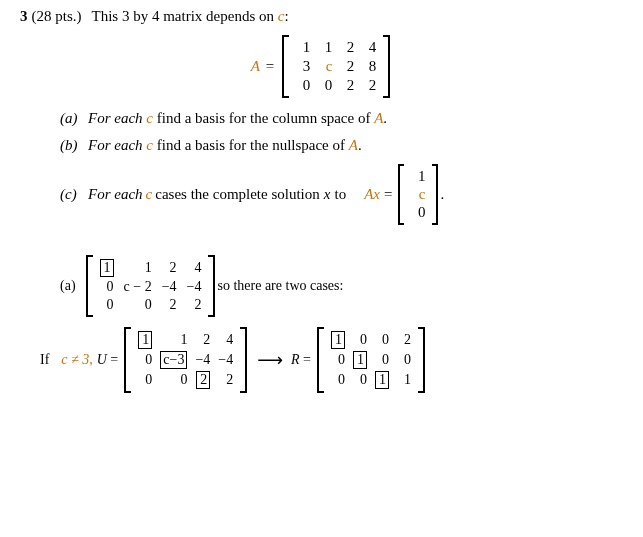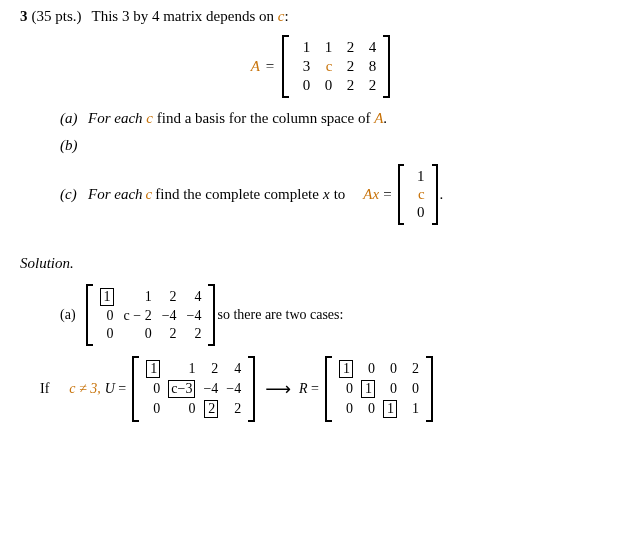--- a/index.html
+++ b/index.html
@@ -91,21 +91,21 @@
       padding-left: 20px;
       flex-wrap: nowrap;
       font-size: 14px;
     }
   </style>
 </head>
 <body>
 
 <div class="problem-header">
   <span style="font-weight:bold; margin-right:4px;">3</span>
-  <span style="margin-right:10px;">(35 pts.)</span>
+  <span style="margin-right:10px;">(28 pts.)</span>
   <span style="display:inline-flex; align-items:center; flex-wrap:wrap;">
     <span>This 3 by 4 matrix depends on</span>&nbsp;<span class="italic orange">c</span><span>:</span>
   </span>
 </div>
 
 <div style="display:flex; justify-content:center; align-items:center; margin: 4px 0 12px 0;">
   <span class="orange italic" style="margin-right:6px;">A</span>
   <span style="margin-right:6px;">=</span>
   <div class="matrix-wrapper">
     <div style="display:inline-block; border-left:2px solid #000; border-top:2px solid #000; border-bottom:2px solid #000; width:7px; margin-right:2px;"></div>
@@ -129,48 +129,50 @@
 
 <div class="part-line">
   <span class="part-label italic">(a)</span>
   <span class="part-content">
     <span class="italic">For each </span><span class="italic orange">c</span><span> find a basis for the column space of </span><span class="italic orange">A</span><span>.</span>
   </span>
 </div>
 
 <div class="part-line">
   <span class="part-label italic">(b)</span>
+  <span class="part-content">
+    <span class="italic">For each </span><span class="italic orange">c</span><span> find a basis for the nullspace of </span><span class="italic orange">A</span><span>.</span>
+  </span>
 </div>
 
 <div class="part-line" style="align-items:center;">
   <span class="part-label italic">(c)</span>
   <span class="part-content" style="display:flex; flex-direction:row; align-items:center; flex-wrap:wrap;">
     <span class="italic">For each </span>
       <span class="italic orange" style="margin:0 3px;">c</span>
-      <span> find the complete complete </span>
+      <span> cases the complete solution </span>
       <span class="italic" style="margin:0 4px;">x</span>
       <span> to </span>
       <span class="italic orange" style="margin-left:18px;">Ax</span>
       <span style="margin:0 4px;">=</span>
 
     <div class="matrix-wrapper" style="align-items:stretch;">
       <div style="display:inline-block; border-left:2px solid #000; border-top:2px solid #000; border-bottom:2px solid #000; width:6px; margin-right:2px;"></div>
       <div class="matrix-inner" style="grid-template-columns: auto; row-gap:1px;">
         <span>1</span>
         <span class="orange">c</span>
         <span>0</span>
       </div>
       <div style="display:inline-block; border-right:2px solid #000; border-top:2px solid #000; border-bottom:2px solid #000; width:6px; margin-left:2px;"></div>
     </div>
     <span>.</span>
   </span>
 </div>
 
 <div class="solution-section">
-  <div class="solution-label">Solution.</div>
 
   <div class="elim-line" style="font-size:14px;">
     <span style="margin-right:8px;">(a)</span>
 
     <div class="matrix-wrapper">
       <div style="display:inline-block; border-left:2px solid #000; border-top:2px solid #000; border-bottom:2px solid #000; width:7px; margin-right:2px;"></div>
       <div class="matrix-inner" style="grid-template-columns: repeat(4, auto); row-gap:2px; column-gap:10px;">
         <span><span class="boxed">1</span></span>
         <span>1</span>
         <span>2</span>
@@ -183,21 +185,21 @@
         <span>0</span>
         <span>2</span>
         <span>2</span>
       </div>
       <div style="display:inline-block; border-right:2px solid #000; border-top:2px solid #000; border-bottom:2px solid #000; width:7px; margin-left:2px;"></div>
     </div>
     <span style="">so there are two cases:</span>
   </div>
 
   <div class="if-line" style="margin-top:8px; align-items:center; font-size:14px;">
-    <span style="margin-right:20px;">If</span>
+    <span style="margin-right:12px;">If</span>
     <span class="italic orange" style="margin-right:4px;">c ≠ 3,</span>
     <span style="margin-right:4px;"><em>U</em> =</span>
 
     <div class="matrix-wrapper">
       <div style="display:inline-block; border-left:2px solid #000; border-top:2px solid #000; border-bottom:2px solid #000; width:7px; margin-right:2px;"></div>
       <div class="matrix-inner" style="grid-template-columns: repeat(4, auto); row-gap:2px; column-gap:8px;">
         <span><span class="boxed">1</span></span>
         <span>1</span>
         <span>2</span>
         <span>4</span>

